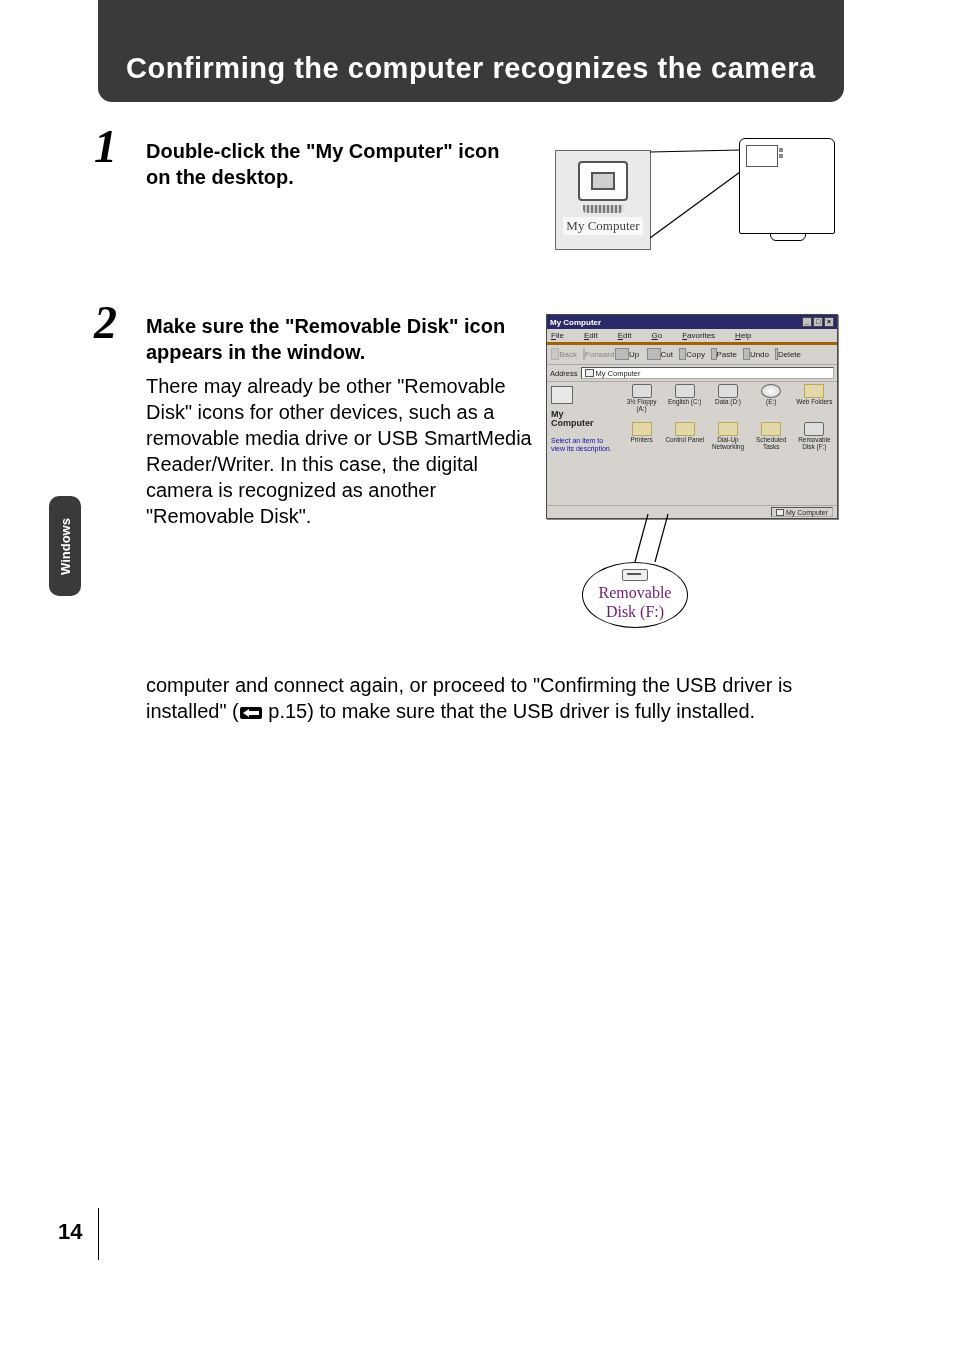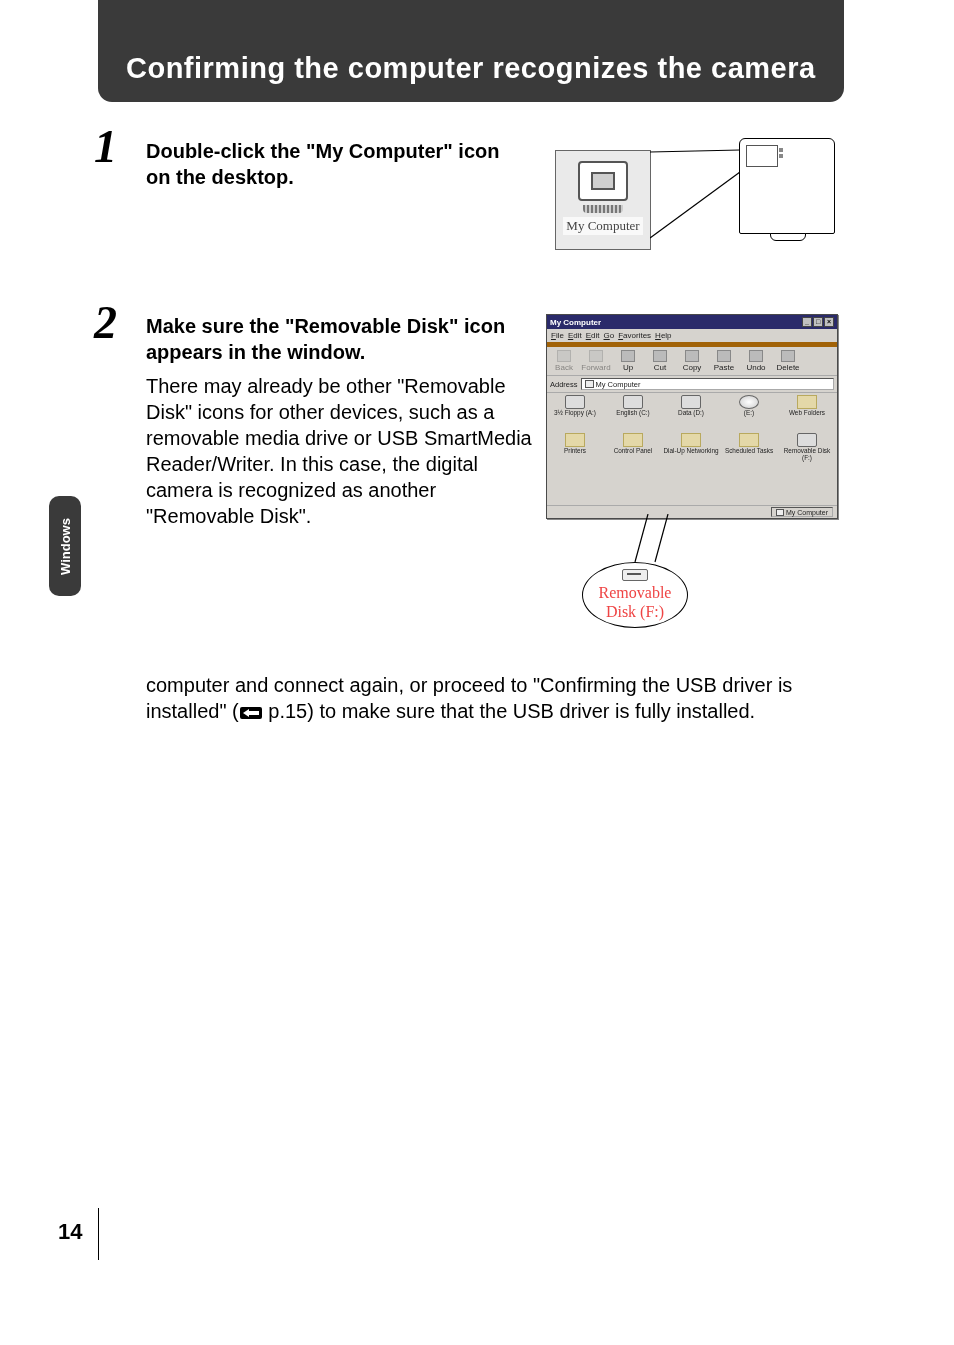--- a/index.html
+++ b/index.html
@@ -200,32 +200,32 @@
     background: #2a2a6a;
     color: #fff;
     font-weight: bold;
     display: flex; align-items: center;
     padding: 0 3px;
     justify-content: space-between;
   }
   .win98-title .btns { display:flex; gap:1px; }
   .win98-title .b { width:10px; height:10px; background:#c0c0c0; border:1px solid #444; font-size:7px; line-height:8px; text-align:center; color:#000;}
   .win98-menu {
-    display: flex; gap: 4px; padding: 2px 4px;
+    display: flex; gap: 20px; padding: 2px 4px;
     background: #d6d3ce;
-    border-bottom: 5px solid #a16207;
+    border-bottom: 3px solid #a16207;
   }
   .win98-menu span { text-decoration: underline; text-decoration-color: transparent; }
   .win98-menu span::first-letter { text-decoration: underline; }
   .win98-toolbar {
     display: flex; gap: 6px; padding: 3px 4px;
     border-bottom: 1px solid #aaa;
     align-items: flex-end;
   }
-  .tb-item { display:flex; flex-direction:column; align-items:center; width:26px; }
+  .tb-item { display:flex; flex-direction:row; align-items:center; width:26px; }
   .tb-icon { width:14px; height:12px; background:#bbb; border:1px solid #888; margin-bottom:1px;}
   .tb-item.dim { opacity: .45; }
   .win98-addr {
     display:flex; align-items:center; gap:3px;
     padding:2px 3px;
     border-bottom:1px solid #aaa;
     font-size:7.5px;
   }
   .addr-field { flex:1; background:#fff; border:1px inset #aaa; height:12px; display:flex; align-items:center; padding:0 3px; }
   .win98-body {
@@ -281,21 +281,21 @@
     top: 48px;
     width: 106px;
     height: 66px;
     border: 1.2px solid #000;
     border-radius: 50%;
     background: #fff;
     display:flex; flex-direction:column; align-items:center; justify-content:center;
     font-family: "Times New Roman", serif;
     font-size: 16px;
     line-height: 1.15;
-    color:#ef4444;
+    color:#701a75;
   }
   .callout-bubble .tiny-ic {
     width:26px; height:12px; border:1px solid #666; background:#eee; border-radius:2px; margin-bottom:3px;
     position:relative;
   }
   .callout-bubble .tiny-ic::after{
     content:""; position:absolute; left:4px; top:3px; width:14px; height:2px; background:#555;
   }
 
   .ref-icon {
@@ -423,20 +423,28 @@
           </div>
       </div>
       <div class="win98-addr">
         <span>Address</span>
         <div class="addr-field">
           <span style="width:9px;height:8px;border:1px solid #555;background:#eee;margin-right:2px;"></span>
           <span>My Computer</span>
         </div>
       </div>
       <div class="win98-body">
+        <div class="win98-left">
+          <div class="mc-smallicon"></div>
+          <div class="mc-name">
+            <span>My</span><br>
+            <span>Computer</span>
+          </div>
+          <div class="mc-sub">Select an item to view its description.</div>
+        </div>
         <div class="win98-right">
           <div class="drv">
               <div class="ic hd"></div>
               <span>3½ Floppy (A:)</span>
             </div>
           <div class="drv">
               <div class="ic hd"></div>
               <span>English (C:)</span>
             </div>
           <div class="drv">

